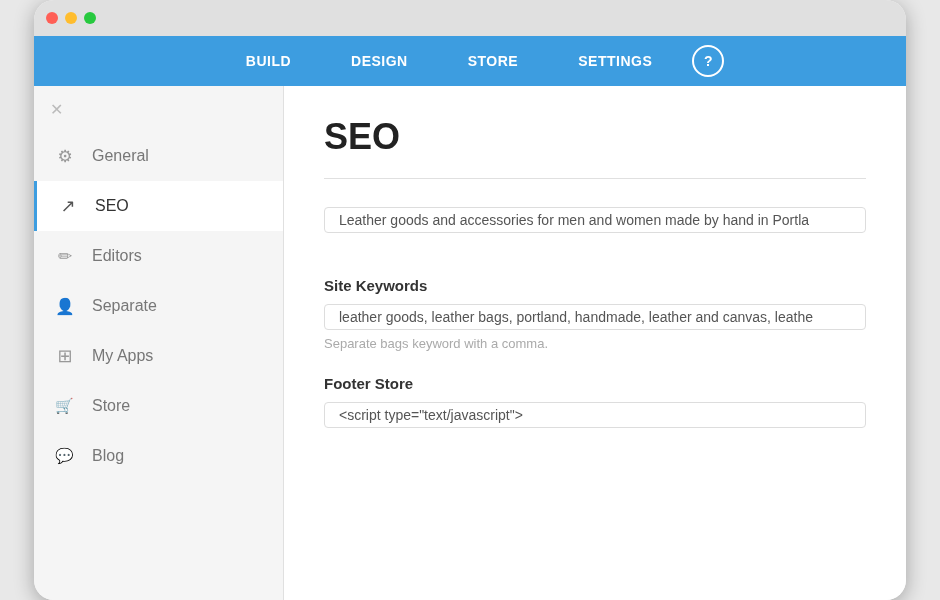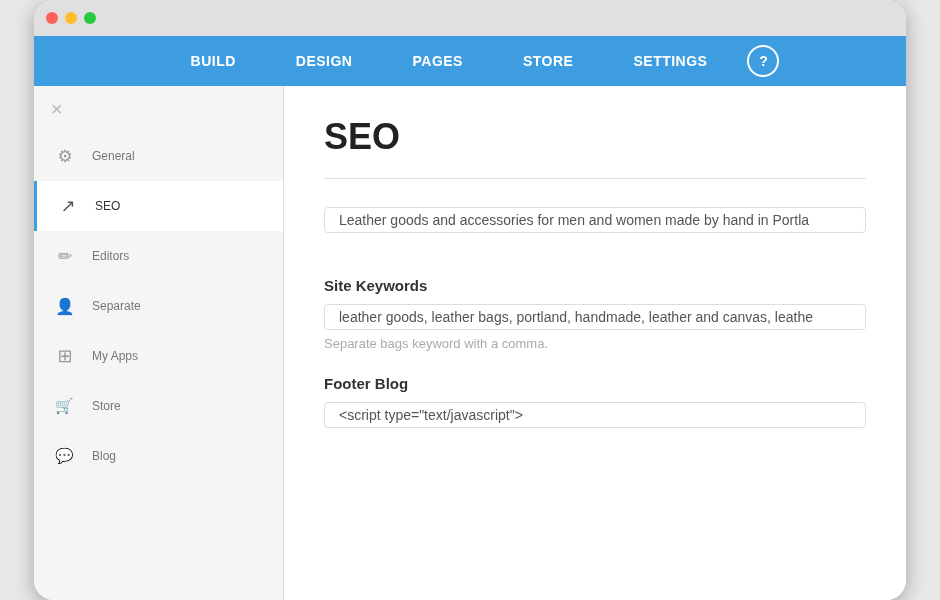--- a/index.html
+++ b/index.html
@@ -143,21 +143,21 @@
       color: #999;
       font-size: 17px;
       flex-shrink: 0;
     }
 
     .sidebar-item.active .icon {
       color: #555;
     }
 
     .sidebar-item .label {
-      font-size: 12px;
+      font-size: 16px;
     }
 
     
     .content {
       flex: 1;
       background: white;
       overflow-y: auto;
       padding: 30px 40px;
     }
 
@@ -222,21 +222,20 @@
     <div class="traffic-lights">
       <div class="traffic-light close"></div>
       <div class="traffic-light minimize"></div>
       <div class="traffic-light maximize"></div>
     </div>
   </div>
 
   <nav class="topnav">
     <div class="topnav-item">BUILD</div>
     <div class="topnav-item">DESIGN</div>
-    <div class="topnav-item">PAGES</div>
     <div class="topnav-item">STORE</div>
     <div class="topnav-item">SETTINGS</div>
     <div class="topnav-help">?</div>
   </nav>
 
   <div class="main-layout">
 
     <aside class="sidebar">
       <div class="sidebar-close">
         <span class="close-x">✕</span>
@@ -286,19 +285,19 @@
         <input class="text-input" type="text" value="Leather goods and accessories for men and women made by hand in Portla" style="">
       </div>
 
       <div class="section-block">
         <div class="section-label">Site Keywords</div>
         <input class="text-input" type="text" value="leather goods, leather bags, portland, handmade, leather and canvas, leathe" style="">
         <div class="helper-text">Separate bags keyword with a comma.</div>
       </div>
 
       <div class="section-block">
-        <div class="section-label">Footer Blog</div>
+        <div class="section-label">Footer Store</div>
         <input class="text-input" type="text" value="&lt;script type=&quot;text/javascript&quot;&gt;" style="">
       </div>
     </main>
 
   </div>
 </div>
 
 </body></html>

